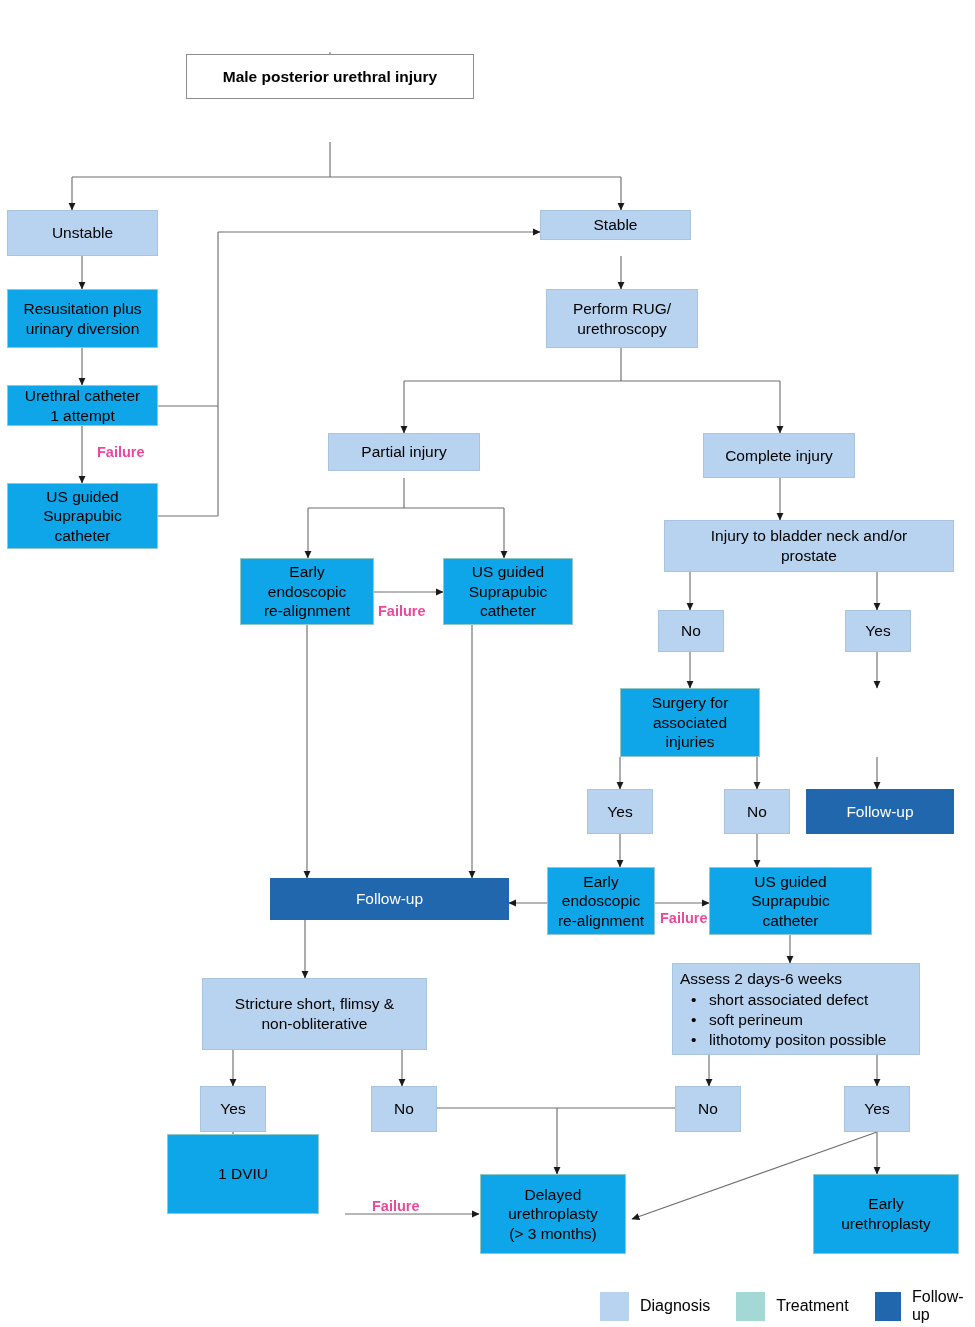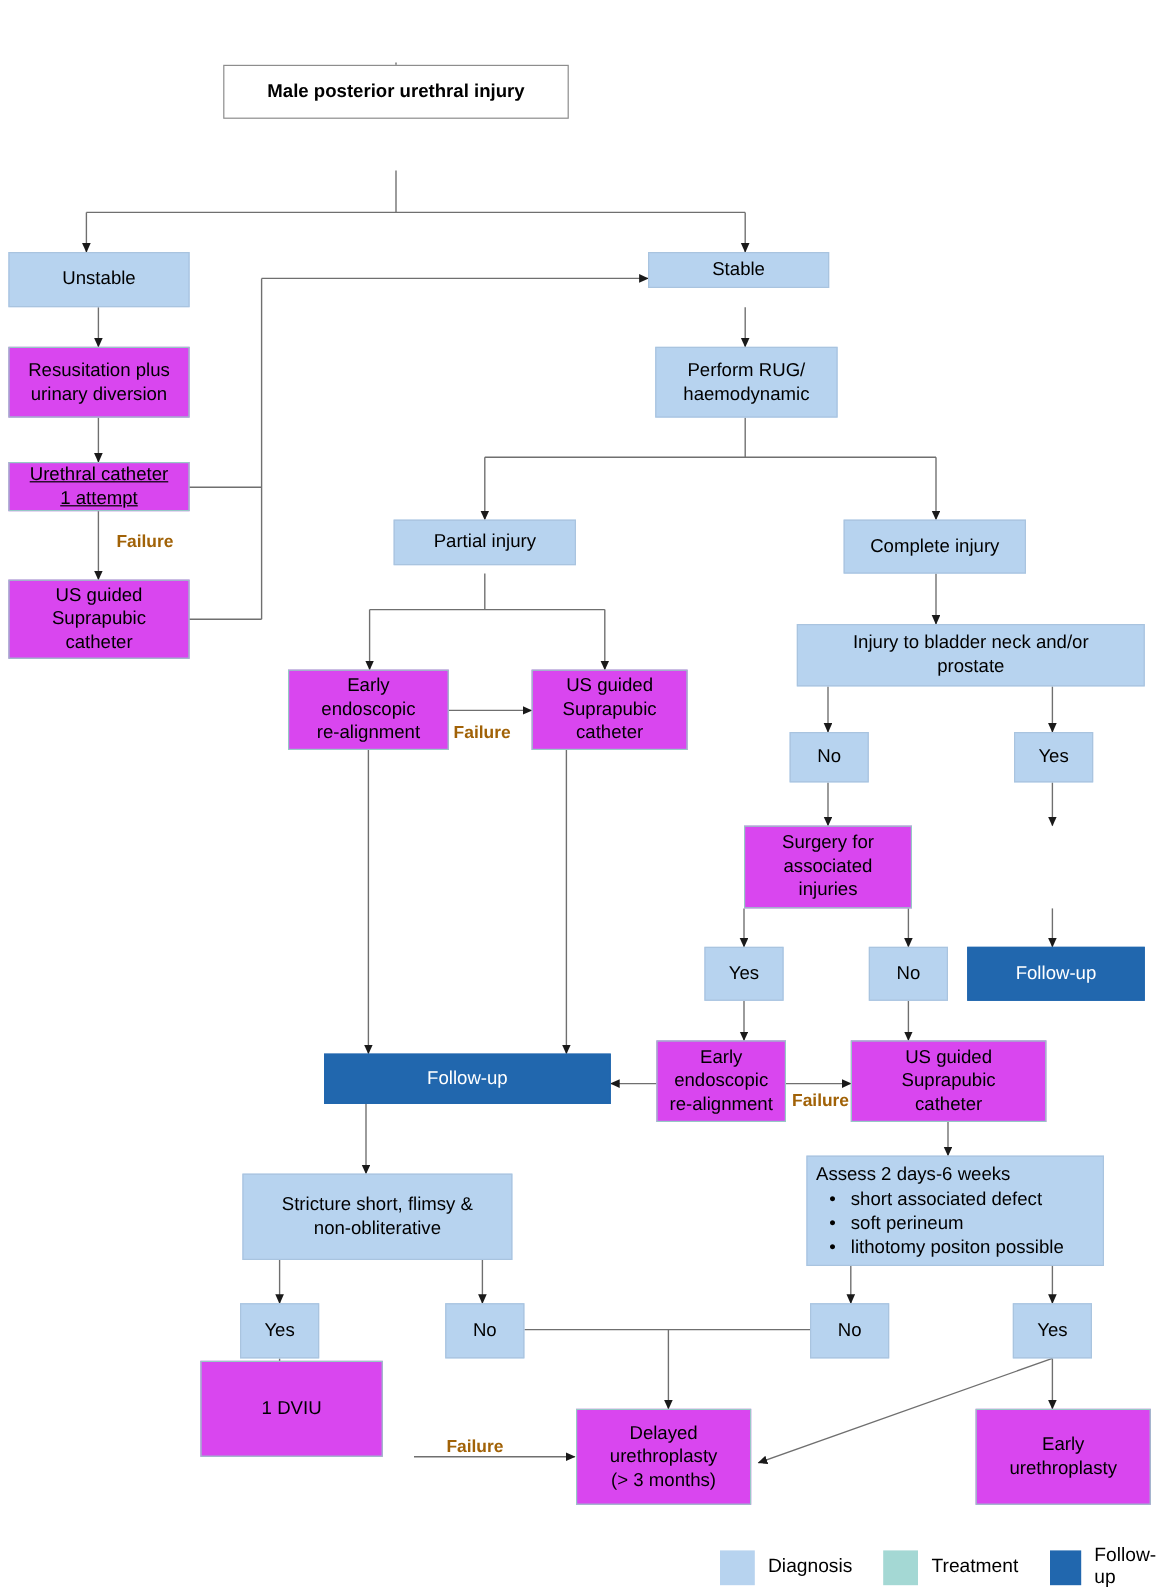--- a/index.html
+++ b/index.html
@@ -30,21 +30,21 @@
     text-align:center;
     font-size:15.5px;
     line-height:1.26;
     border:1px solid #9a9a9a;
     padding:2px 4px;
     white-space:pre-line;
     z-index:2;
   }
   .n-start{ background:#ffffff; font-weight:bold; border-color:#8d8d8d; }
   .n-diag { background:#b7d3ef; border-color:#a9c4df; }
-  .n-treat{ background:#d946ef; border-color:#96c9c5; }
+  .n-treat{ background:#0ea5e9; border-color:#96c9c5; }
   .n-follow{ background:#2167ae; border-color:#2167ae; color:#ffffff; }
   .n-bullets{
     display:block;
     text-align:left;
     padding:5px 7px 5px 7px;
     white-space:normal;
   }
   .n-bullets .b-title{ display:block; margin:0 0 1px 0; }
   .n-bullets ul{ margin:0; padding:0 0 0 3px; list-style:none; }
   .n-bullets li{
@@ -55,21 +55,21 @@
   }
   .n-bullets li:before{
     content:"\2022";
     position:absolute;
     left:8px; top:0;
   }
   .elabel{
     position:absolute;
     font-size:14.5px;
     font-weight:bold;
-    color:#a16207;
+    color:#ec4899;
     z-index:3;
     white-space:nowrap;
   }
   #legend{
     position:absolute;
     left:600px; top:1288px;
     display:flex;
     align-items:center;
     gap:0px;
     z-index:4;
@@ -175,29 +175,29 @@
   <div class="node n-start" style="left:186px; top:7px; width:288px; height:45px;margin-top:47px;">Male posterior urethral injury</div>
 
 
   <div class="node n-diag" style="left:7px; top:210px; width:151px; height:46px;">Unstable</div>
 
   <div class="node n-diag" style="left:540px; top:210px; width:151px; height:30px;">Stable</div>
 
   <div class="node n-treat" style="left:7px; top:289px; width:151px; height:59px;">Resusitation plus
 urinary diversion</div>
 
-  <div class="node n-treat" style="left:7px; top:385px; width:151px; height:41px;text-decoration:underline;">Urethral catheter
+  <div class="node n-treat" style="left:7px; top:385px; width:151px; height:41px;">Urethral catheter
 1 attempt</div>
 
   <div class="node n-treat" style="left:7px; top:483px; width:151px; height:66px;">US guided
 Suprapubic
 catheter</div>
 
   <div class="node n-diag" style="left:546px; top:289px; width:152px; height:59px;">Perform RUG/
-haemodynamic</div>
+urethroscopy</div>
 
   <div class="node n-diag" style="left:328px; top:433px; width:152px; height:38px;">Partial injury</div>
 
   <div class="node n-diag" style="left:703px; top:433px; width:152px; height:45px;">Complete injury</div>
 
   <div class="node n-treat" style="left:240px; top:558px; width:134px; height:67px;">Early
 endoscopic
 re-alignment</div>
 
   <div class="node n-treat" style="left:443px; top:558px; width:130px; height:67px;">US guided

